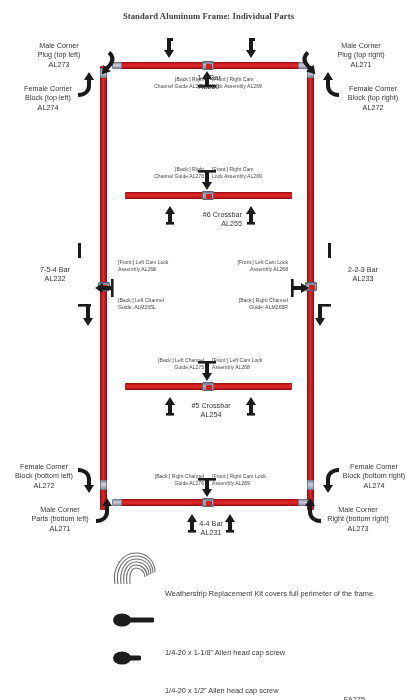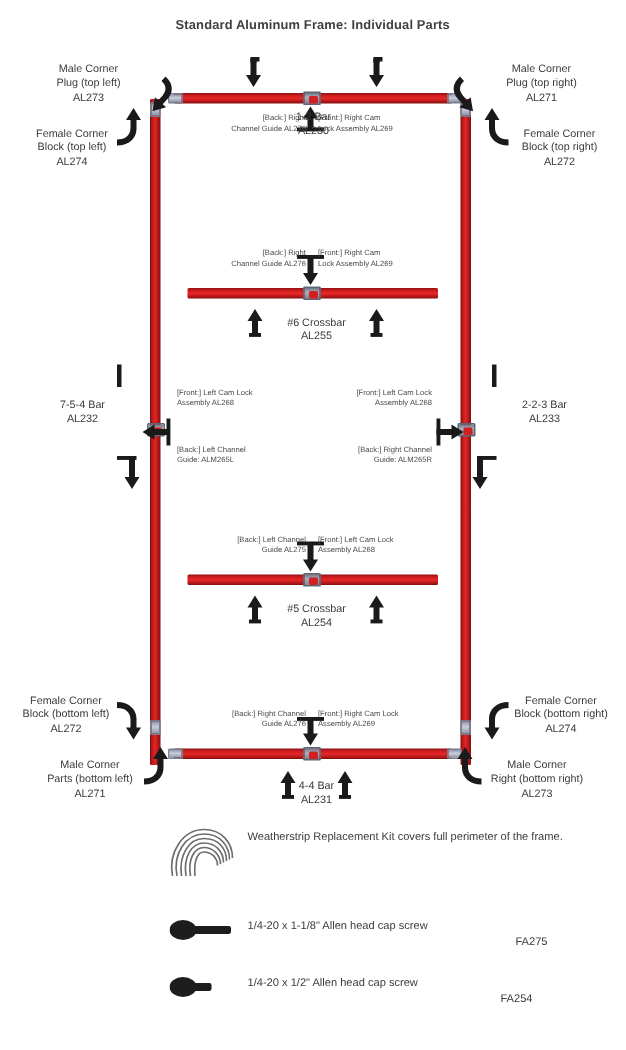--- a/index.html
+++ b/index.html
@@ -5,21 +5,21 @@
   html,body{margin:0;padding:0;}
   body{
     width:417px;height:700px;background:#ffffff;
     font-family:"Liberation Sans", sans-serif;
     color:#3a3a3a;position:relative;overflow:hidden;
   }
   #stage{position:absolute;left:0;top:0;width:417px;height:700px;}
 
   .title{
     position:absolute;left:0;top:11px;width:417px;text-align:center;
-    font-size:8.6px;font-weight:bold;color:#3f3f3f;letter-spacing:.1px;
+    font-size:8.6px;font-weight:bold;color:#3f3f3f;letter-spacing:.1px;font-family:Liberation Serif, serif;
   }
 
   
   .vrail{
     position:absolute;width:7px;
     background:linear-gradient(to right,#7b0f10 0%,#c0191b 22%,#e02527 48%,#b5181a 78%,#7a0e0f 100%);
     border-radius:1px;
   }
   .hbar{
     position:absolute;height:7px;
@@ -48,21 +48,21 @@
 
   .micro{position:absolute;font-size:5.1px;line-height:6.6px;color:#4a4a4a;}
   .micro.r{text-align:right;}
   .micro.l{text-align:left;}
 
   
   #arrows{position:absolute;left:0;top:0;width:417px;height:700px;pointer-events:none;}
 
   
   .legend-row{position:absolute;}
-  .legend-text{position:absolute;font-size:7.4px;line-height:11px;color:#3a3a3a;}
+  .legend-text{position:absolute;font-size:7.4px;line-height:11px;color:#3a3a3a;margin-top:36px;}
   .legend-text.c{text-align:right;}
   .legend-text.l{text-align:left;}
 </style>
 </head>
 <body>
 
 <div id="stage">
 
   <div class="title">Standard Aluminum Frame: Individual Parts</div>
 
@@ -198,21 +198,21 @@
 
   <div class="micro r" style="left:126px;top:166px;width:78px;">
     <div>[Back:] Right</div>
     <div>Channel Guide AL276</div>
   </div>
   <div class="micro l" style="left:212px;top:166px;width:82px;">
     <div>[Front:] Right Cam</div>
     <div>Lock Assembly AL269</div>
   </div>
 
-  <div class="callout c" style="left:180px;top:210px;width:62px;">
+  <div class="callout c" style="left:180px;top:210px;width:62px;text-align:right;">
     <div>#6 Crossbar</div>
     <div>AL255</div>
   </div>
 
   <div class="callout c" style="left:28px;top:265px;width:54px;">
     <div>7-5-4 Bar</div>
     <div>AL232</div>
   </div>
   <div class="micro l" style="left:118px;top:259px;width:80px;">
     <div>[Front:] Left Cam Lock</div>

